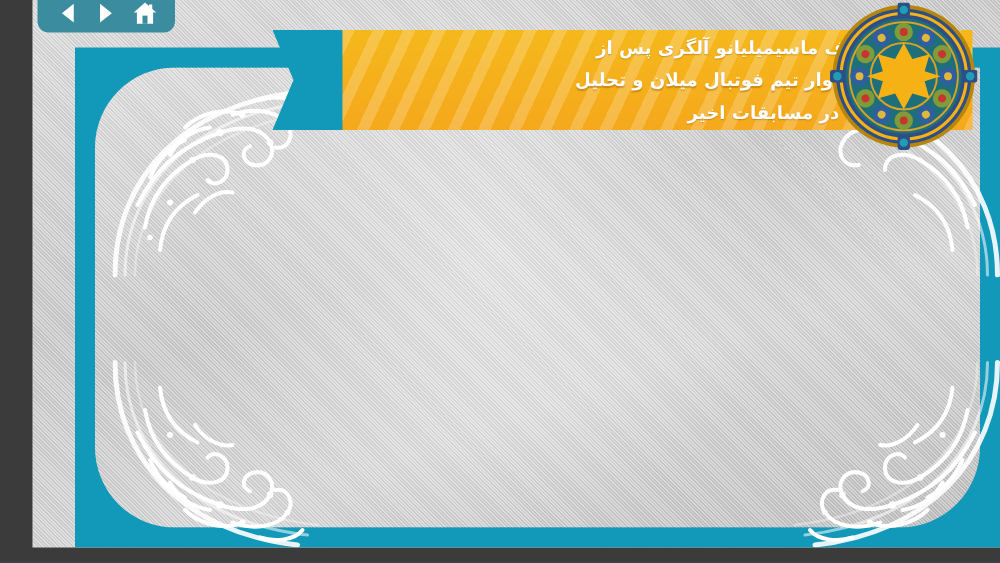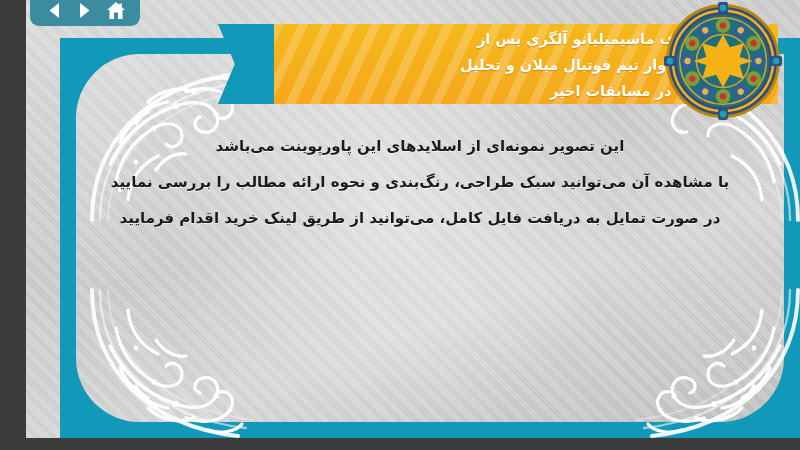--- a/index.html
+++ b/index.html
@@ -202,25 +202,20 @@
           <path d="M2 148 C2 70 58 12 148 2" stroke="rgba(255,255,255,.9)" stroke-width="4"></path>
           <path d="M10 148 C10 76 66 20 156 10" stroke="rgba(255,255,255,.55)" stroke-width="2.4"></path>
           <path d="M18 148 C18 82 74 28 164 18" stroke="rgba(255,255,255,.35)" stroke-width="2"></path>
           <path d="M20 92 C34 64 52 46 86 34 C104 28 120 30 126 42 C131 52 124 62 113 60"></path>
           <path d="M26 110 C30 86 44 68 64 56 C78 48 92 52 92 64"></path>
           <path d="M38 128 C40 106 52 92 68 84"></path>
         </g>
       </svg>
     </div>
 
-    <div class="body-text">
-      <span class="bl">این تصویر نمونه‌ای از اسلایدهای این پاورپوینت می‌باشد</span>
-      <span class="bl">با مشاهده آن می‌توانید سبک طراحی، رنگ‌بندی و نحوه ارائه مطالب را بررسی نمایید</span>
-      <span class="bl">در صورت تمایل به دریافت فایل کامل، می‌توانید از طریق لینک خرید اقدام فرمایید</span>
-    </div>
 
     <div class="banner-wrap">
       <div class="banner-tail"></div>
       <div class="banner">
         <div class="banner-text">
           <span class="ln ln1">بررسی اعتراف ماسیمیلیانو آلگری پس از</span>
           <span class="ln">شروع کابوس‌وار تیم فوتبال میلان و تحلیل</span>
           <span class="ln">عملکرد فنی در مسابقات اخیر</span>
         </div>
       </div>

